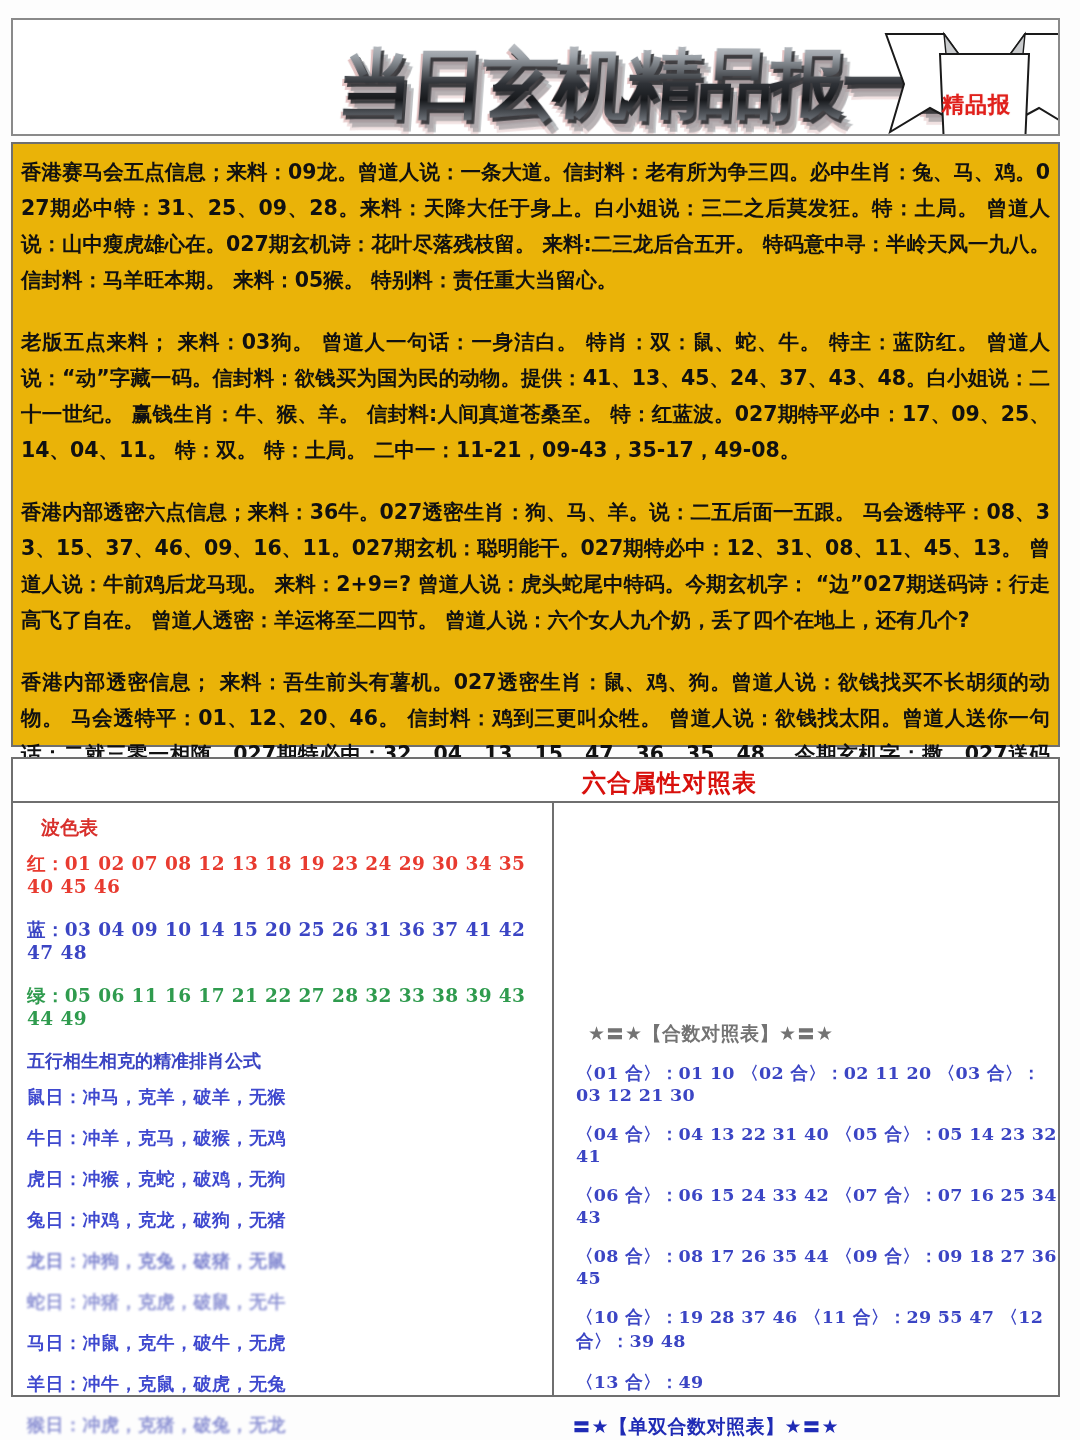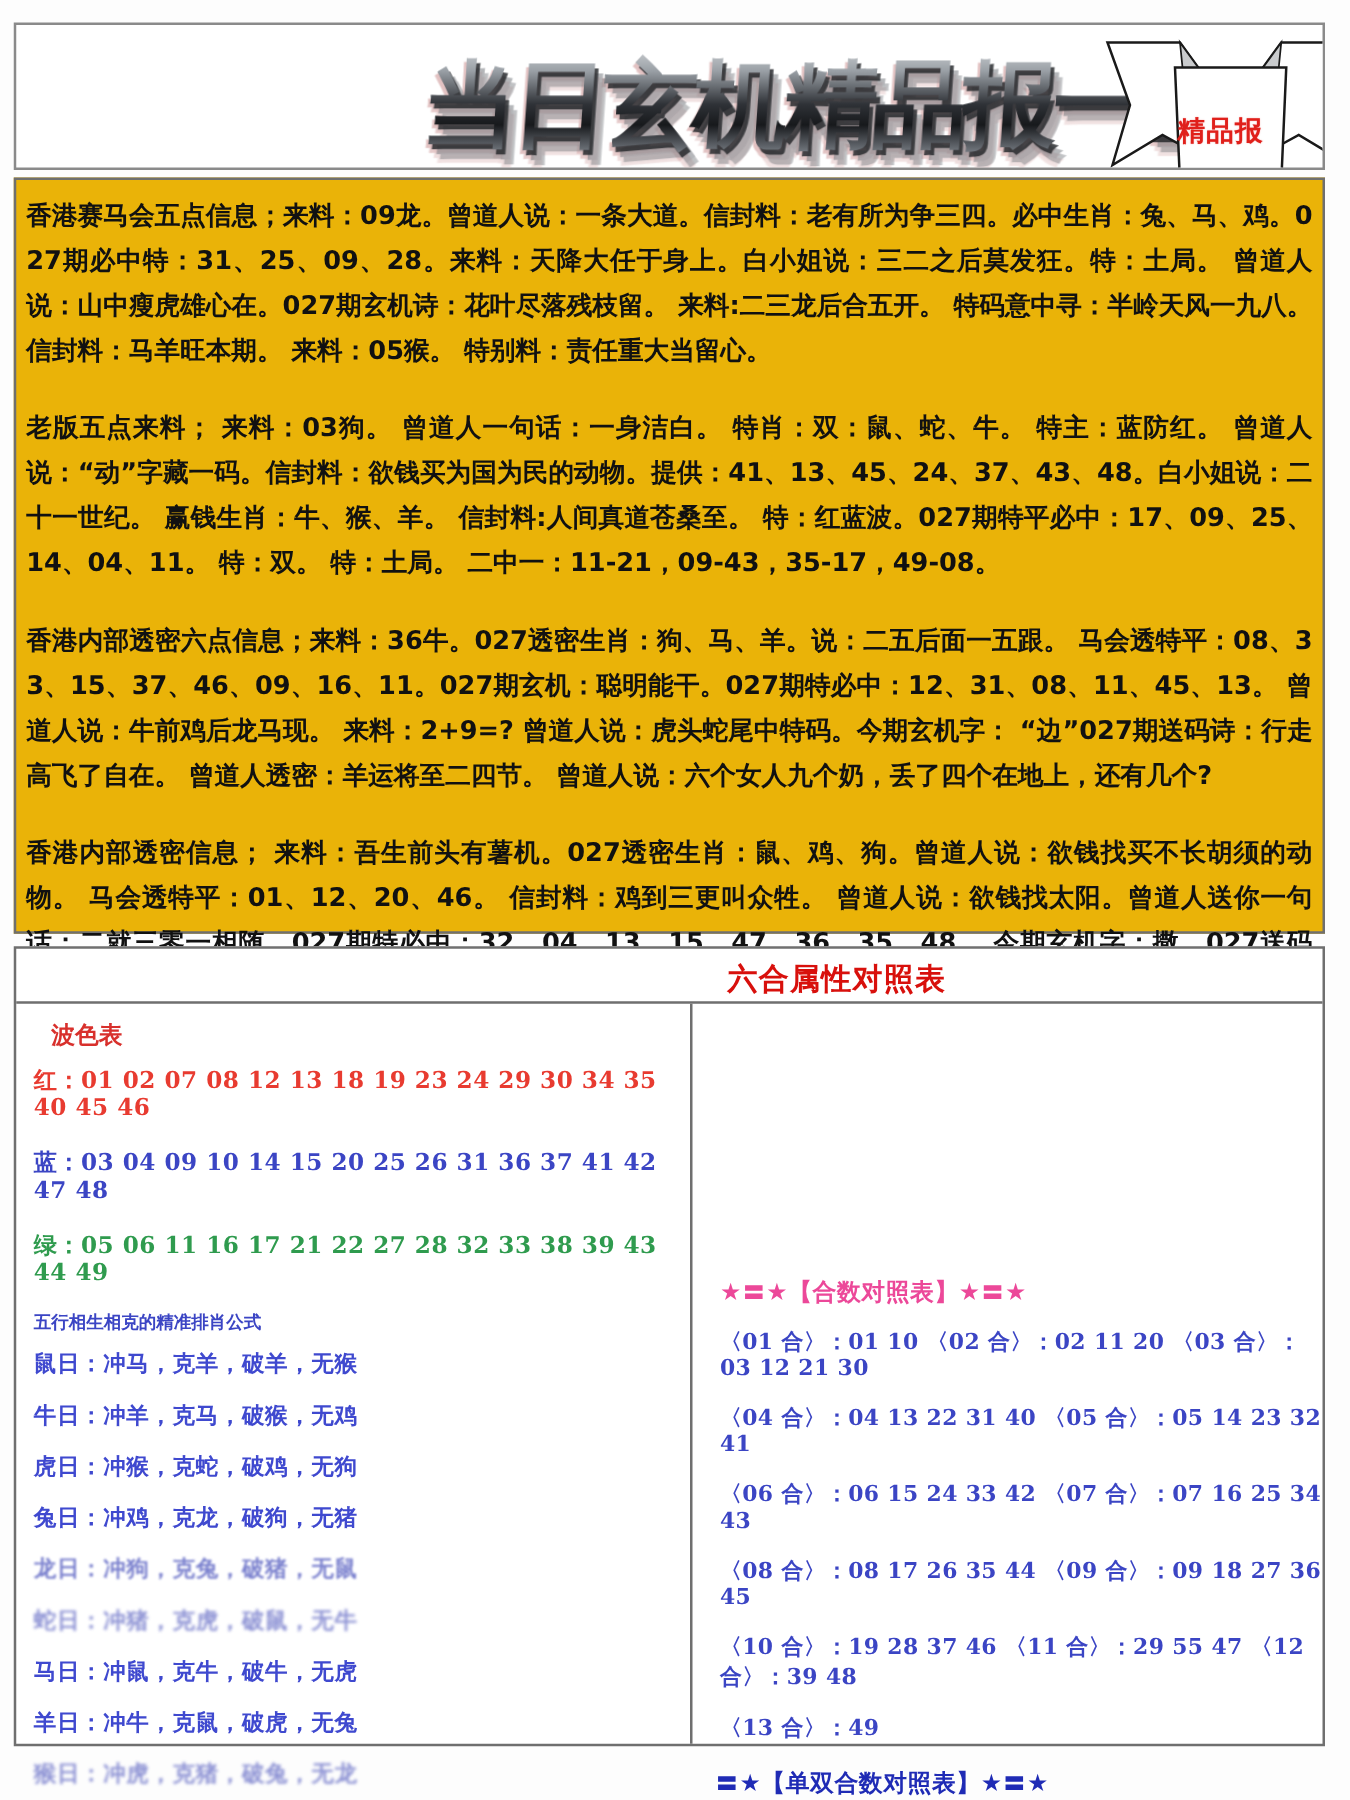--- a/index.html
+++ b/index.html
@@ -126,21 +126,21 @@
     margin:0 0 20px 0;
     letter-spacing:.4px;
     font-family:"DejaVu Serif","Liberation Serif",serif;
   }
   .bose-row .lbl{font-family:"DejaVu Sans","Liberation Sans",sans-serif;}
   .c-red{color:#e83b30;}
   .c-blue{color:#3b45c4;}
   .c-green{color:#2f9b4e;}
 
   .wuxing-title{
-    font-size:14px;font-weight:bold;color:#3b45c4;
+    font-size:18px;font-weight:bold;color:#3b45c4;
     margin:4px 0 12px 0;
     font-family:"DejaVu Sans","Liberation Sans",sans-serif;
   }
   .zodiac-line{
     font-size:18px;font-weight:bold;color:#3f49cf;
     margin:0 0 17px 0;
     letter-spacing:.5px;
     font-family:"DejaVu Sans","Liberation Sans",sans-serif;
   }
   .zodiac-line.blurry{
@@ -149,22 +149,22 @@
     opacity:.9;
   }
   .zodiac-line.blurry2{
     color:#7a80cd;
     filter:blur(1.1px);
     opacity:.85;
   }
 
   
   .hs-head{
-    font-size:19px;font-weight:bold;color:#ec4899;
-    margin:0 0 14px 4px;
+    font-size:19px;font-weight:bold;color:#737373;
+    margin:0 0 14px 16px;
     font-family:"DejaVu Sans","Liberation Sans",sans-serif;
     letter-spacing:.5px;
   }
   .hs-row{
     font-size:17.5px;font-weight:bold;color:#3b45c4;
     margin:0 0 17px 4px;
     font-family:"DejaVu Serif","Liberation Serif",serif;
     letter-spacing:.3px;
   }
   .ds-head{

